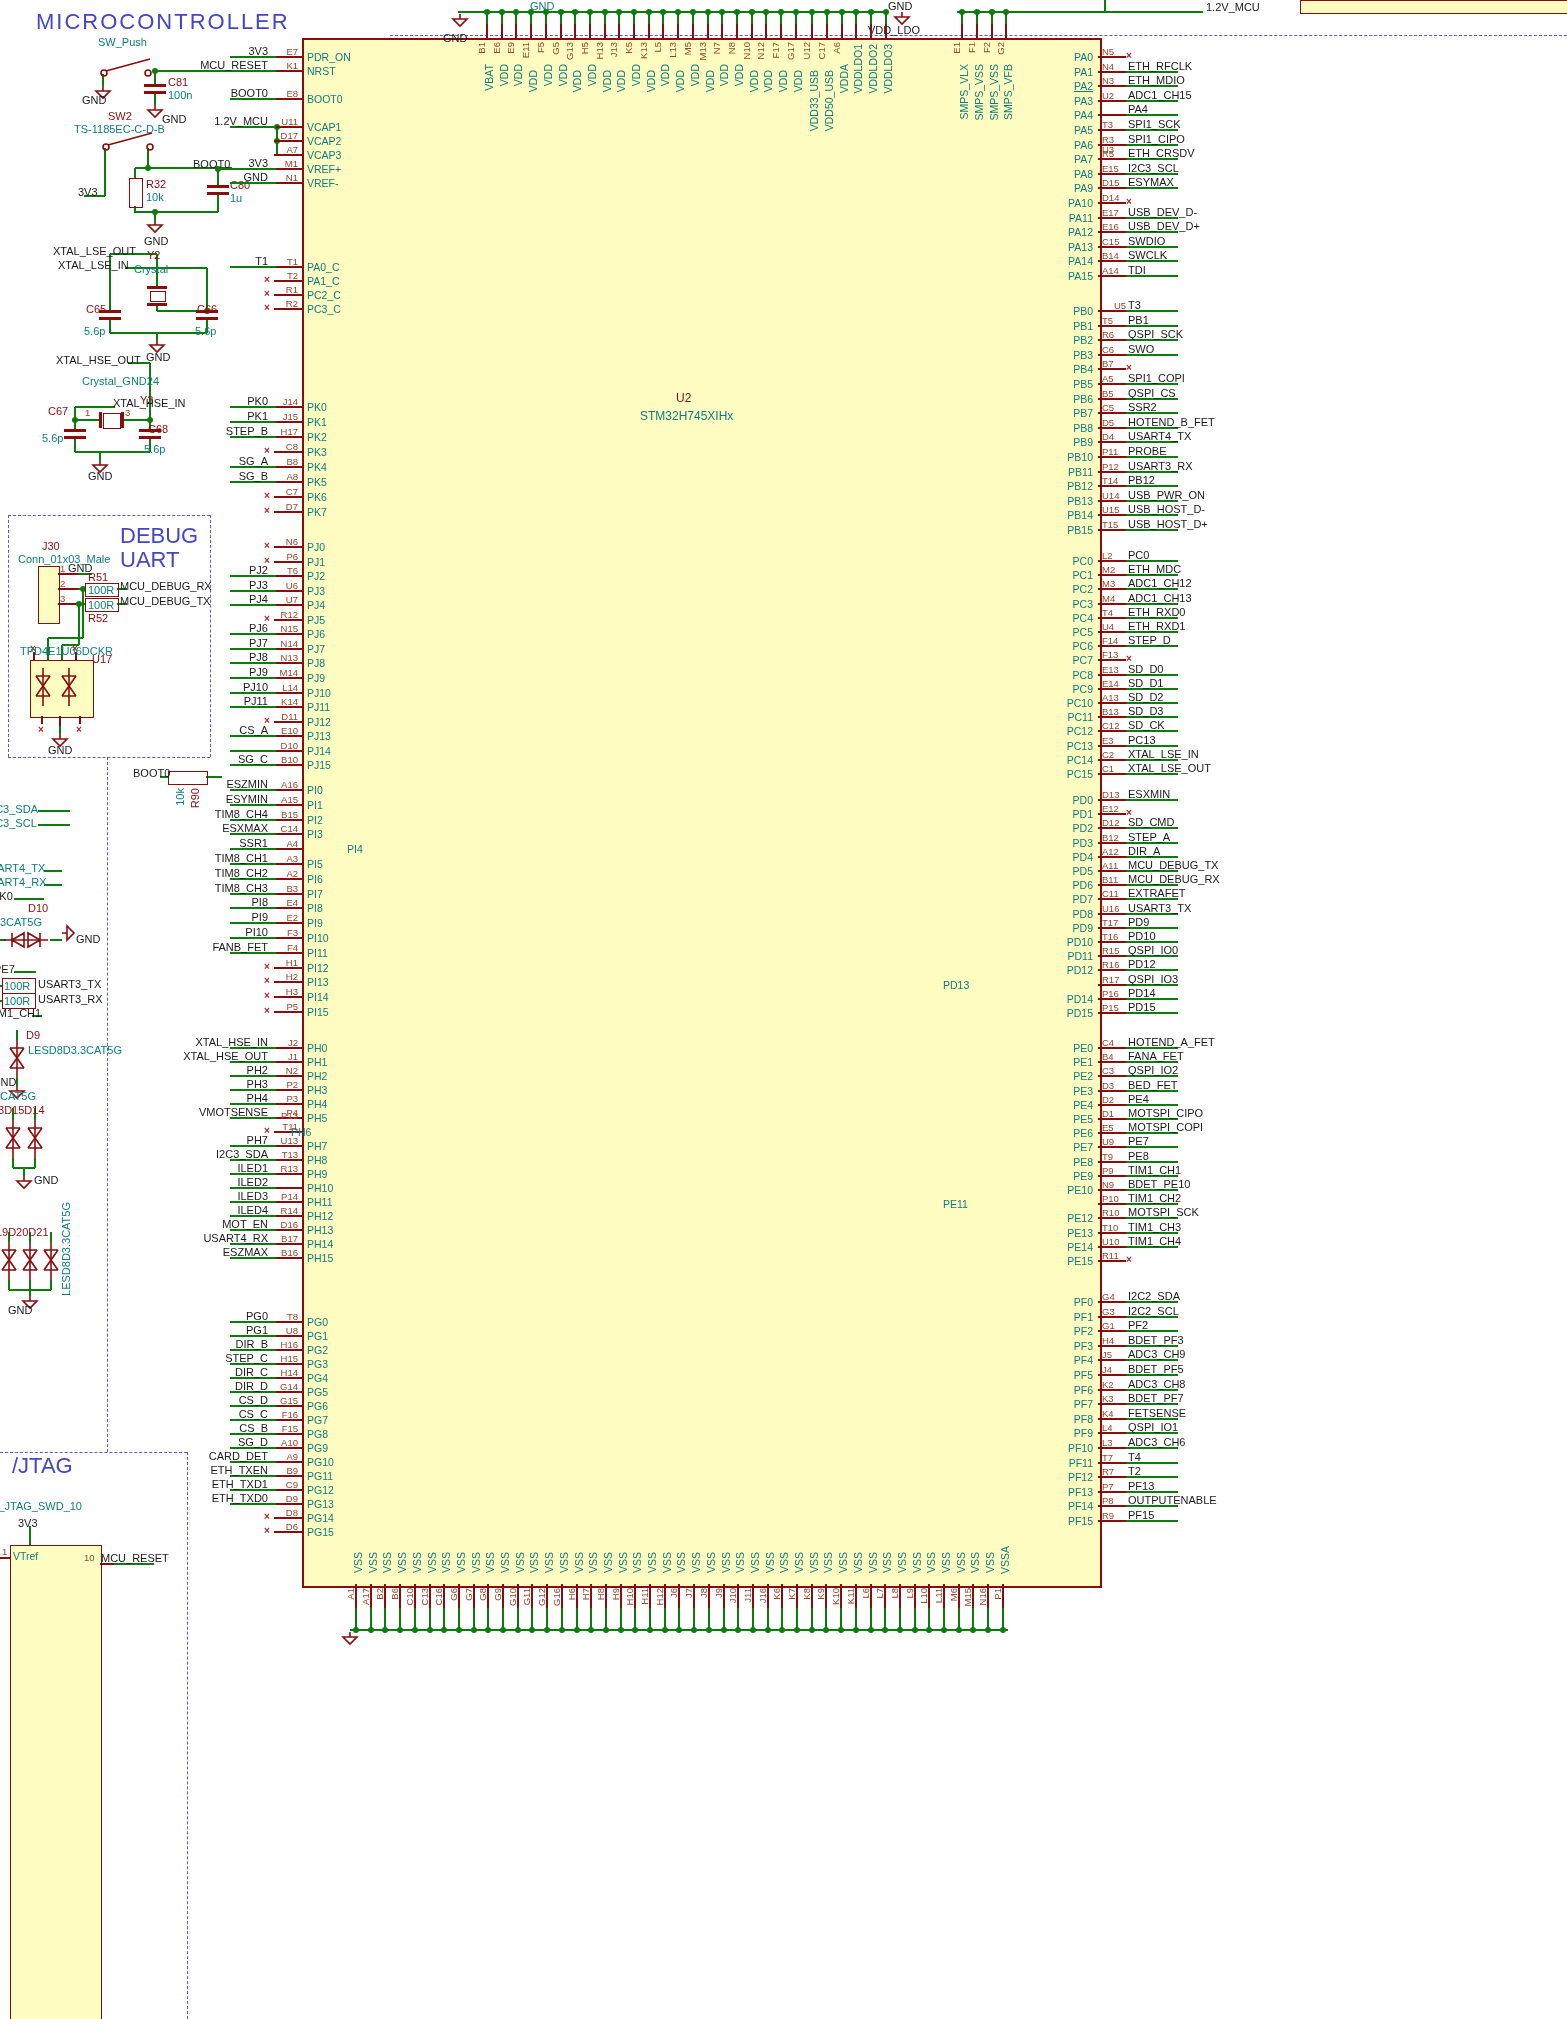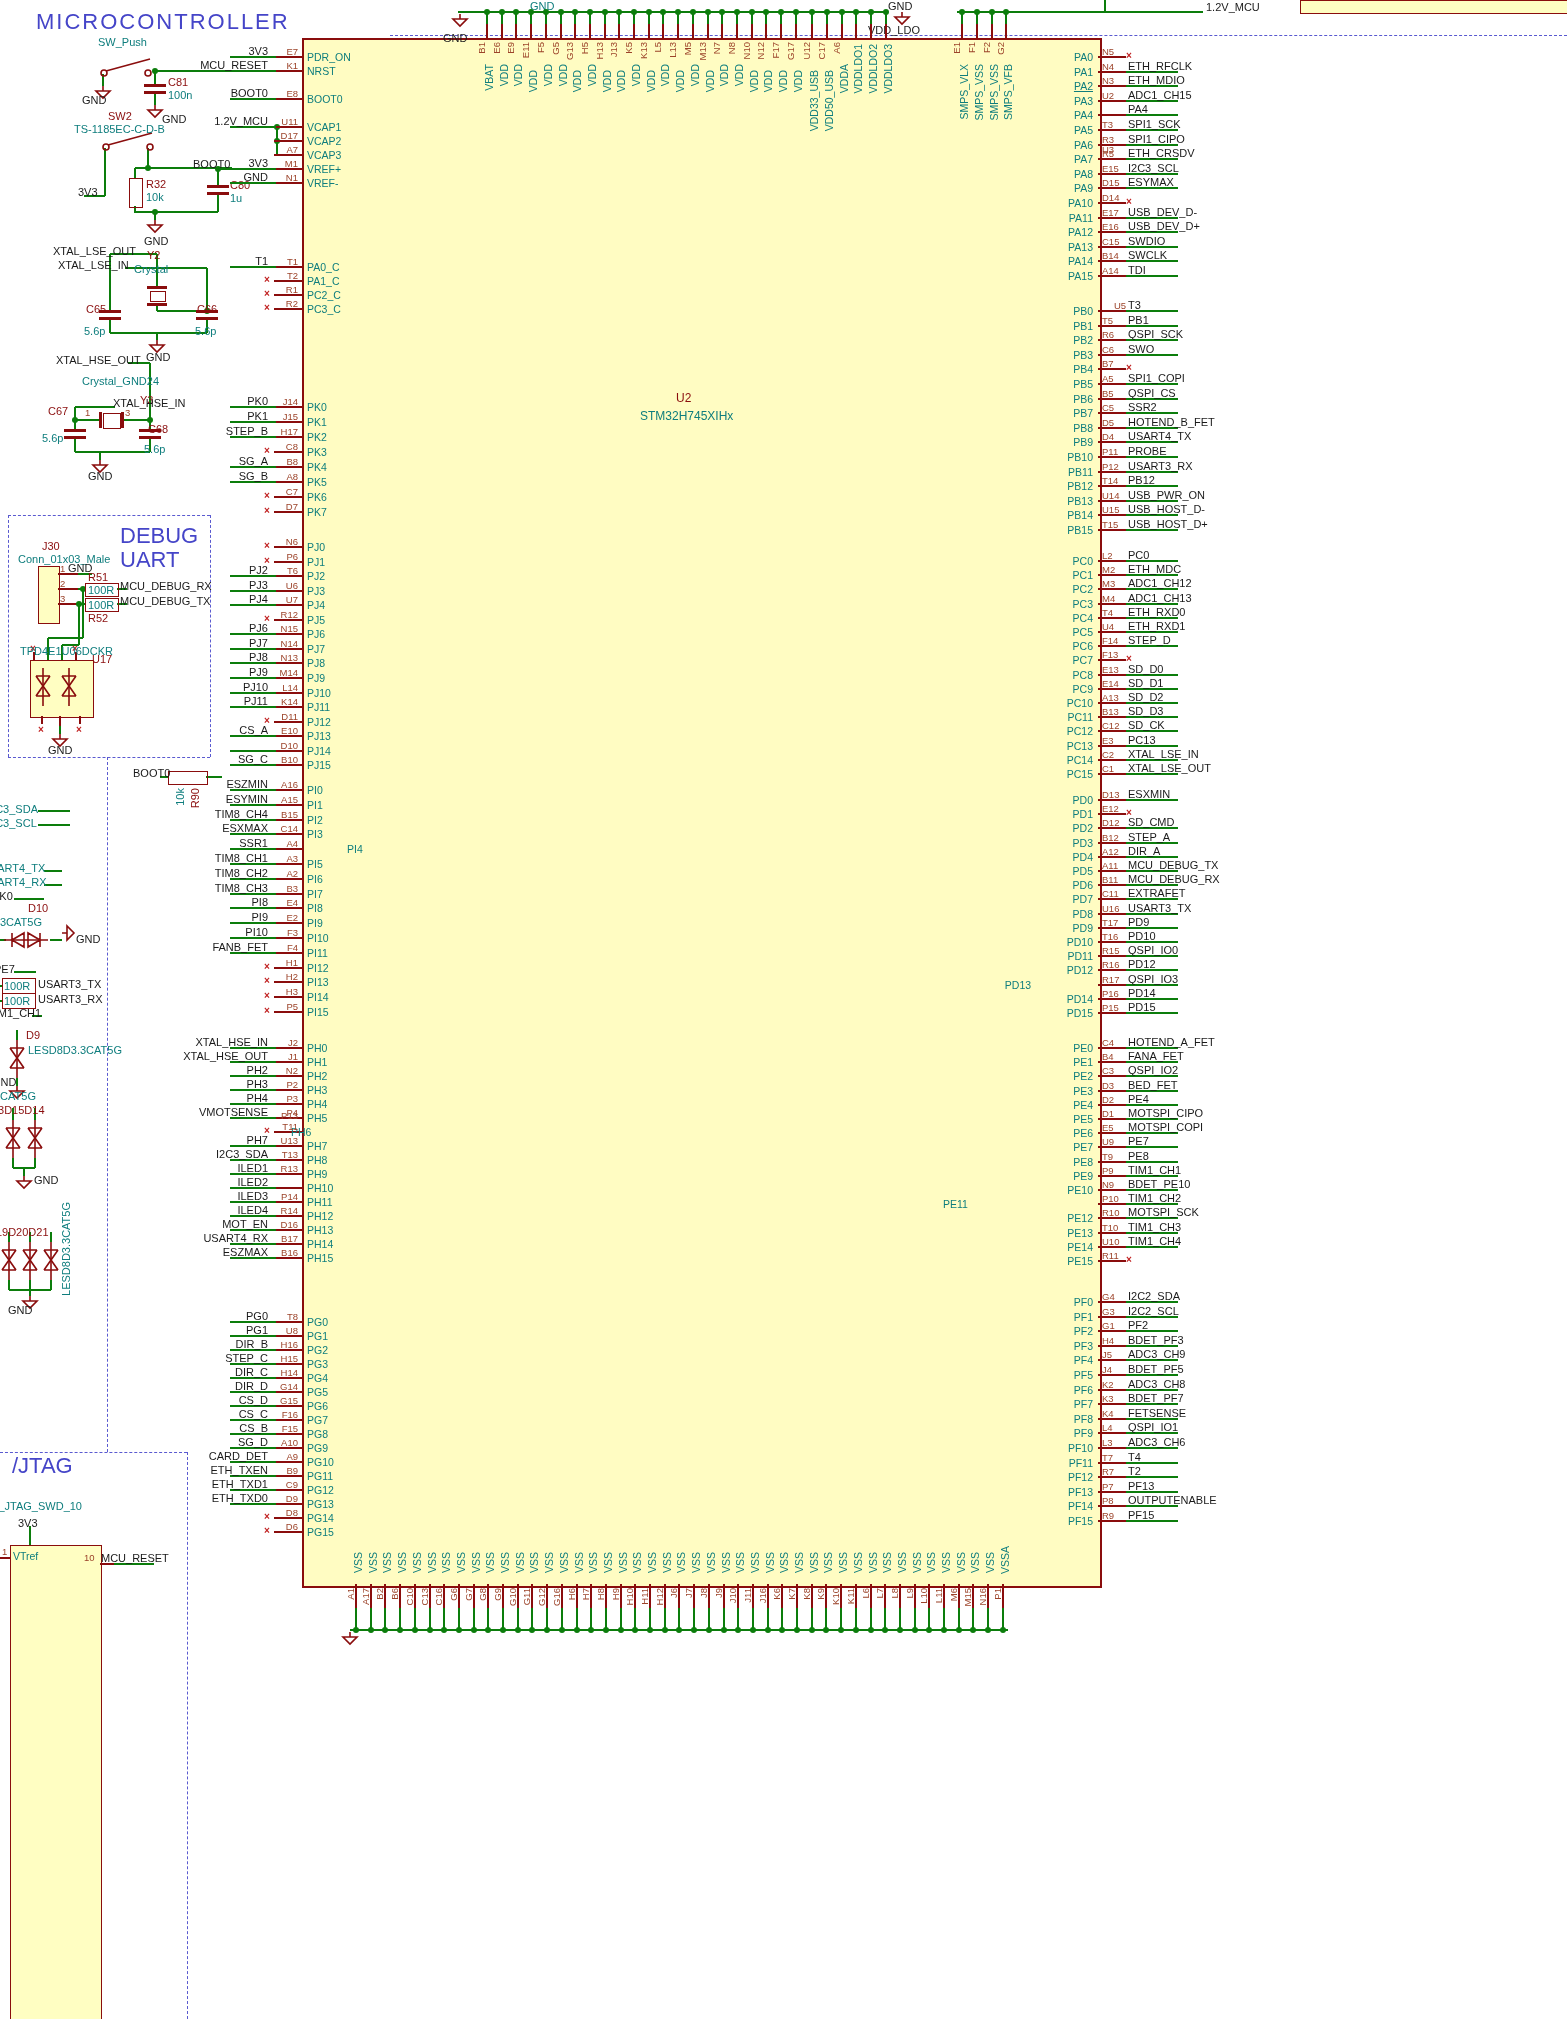--- a/index.html
+++ b/index.html
@@ -1049,21 +1049,21 @@
     <div class="t pname" style="left: 943px; top: 950px; width: 150px; text-align: right;">PD11</div>
     <div class="t num" style="left: 1102px; top: 945px;">R15</div>
     <div class="gw" style="position: absolute; left: 1126px; top: 955px; width: 52px; height: 2px;"></div>
     <div class="t net" style="left: 1128px; top: 944px;">QSPI_IO0</div>
     <div class="rw" style="position: absolute; left: 1098px; top: 969px; width: 28px; height: 2px;"></div>
     <div class="t pname" style="left: 943px; top: 964px; width: 150px; text-align: right;">PD12</div>
     <div class="t num" style="left: 1102px; top: 959px;">R16</div>
     <div class="gw" style="position: absolute; left: 1126px; top: 969px; width: 52px; height: 2px;"></div>
     <div class="t net" style="left: 1128px; top: 958px;">PD12</div>
     <div class="rw" style="position: absolute; left: 1098px; top: 984px; width: 28px; height: 2px;"></div>
-    <div class="t pname" style="left: 943px; top: 979px; width: 150px; text-align: center;">PD13</div>
+    <div class="t pname" style="left: 943px; top: 979px; width: 150px; text-align: left;">PD13</div>
     <div class="t num" style="left: 1102px; top: 974px;">R17</div>
     <div class="gw" style="position: absolute; left: 1126px; top: 984px; width: 52px; height: 2px;"></div>
     <div class="t net" style="left: 1128px; top: 973px;">QSPI_IO3</div>
     <div class="rw" style="position: absolute; left: 1098px; top: 998px; width: 28px; height: 2px;"></div>
     <div class="t pname" style="left: 943px; top: 993px; width: 150px; text-align: right;">PD14</div>
     <div class="t num" style="left: 1102px; top: 988px;">P16</div>
     <div class="gw" style="position: absolute; left: 1126px; top: 998px; width: 52px; height: 2px;"></div>
     <div class="t net" style="left: 1128px; top: 987px;">PD14</div>
     <div class="rw" style="position: absolute; left: 1098px; top: 1012px; width: 28px; height: 2px;"></div>
     <div class="t pname" style="left: 943px; top: 1007px; width: 150px; text-align: right;">PD15</div>

